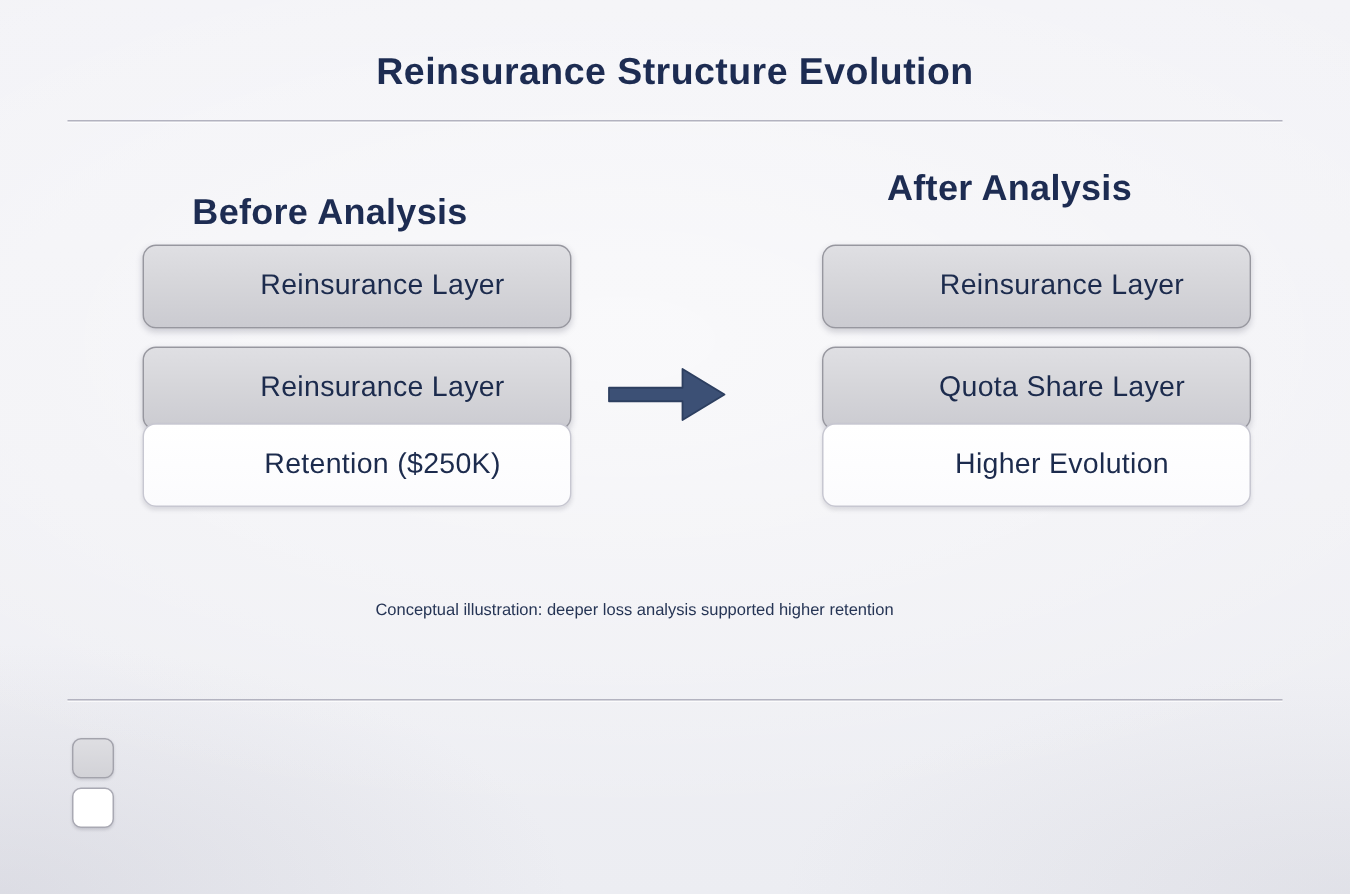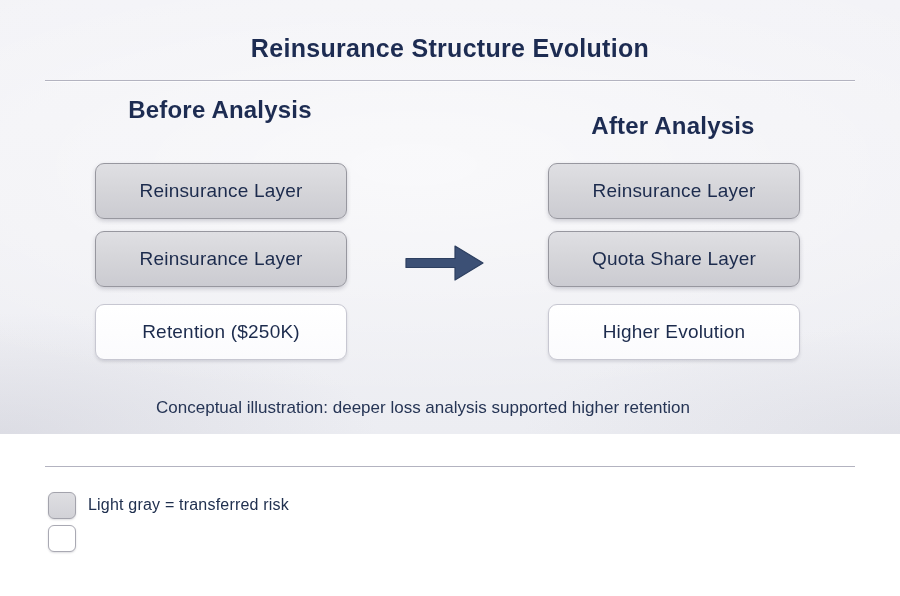--- a/index.html
+++ b/index.html
@@ -3,21 +3,21 @@
 <meta charset="utf-8">
 <style>
   html, body { margin: 0; padding: 0; }
   body {
     width: 900px; height: 596px;
     font-family: "Liberation Sans", "DejaVu Sans", sans-serif;
     overflow: hidden;
   }
   .canvas {
     position: relative;
-    width: 900px; height: 434px;
+    width: 900px; height: 596px;
     background:
       radial-gradient(ellipse 130% 90% at 46% 38%, rgba(255,255,255,0.55) 0%, rgba(255,255,255,0) 60%),
       radial-gradient(ellipse 60% 40% at 0% 100%, rgba(190,190,202,0.35) 0%, rgba(190,190,202,0) 70%),
       radial-gradient(ellipse 60% 35% at 100% 100%, rgba(195,195,206,0.28) 0%, rgba(195,195,206,0) 70%),
       linear-gradient(180deg, #f3f3f7 0%, #f1f1f5 55%, #ecedf2 100%);
   }
 
   .page-title {
     position: absolute; top: 34px; left: 0; width: 100%;
     text-align: center;
@@ -32,54 +32,55 @@
   }
   .divider-top { top: 80px; }
   .divider-bottom { top: 466px; }
 
   .col-heading {
     position: absolute; width: 260px;
     text-align: center;
     font-size: 24px; font-weight: bold; letter-spacing: 0.2px;
     color: #1d2c52;
   }
-  .heading-before { left: 90px; top: 96px; }
+  .heading-before { left: 90px; top: 128px; }
   .heading-after  { left: 543px; top: 112px; }
 
   .layer-box {
     position: absolute; width: 250px; height: 54px;
     border-radius: 9px;
     display: flex; align-items: center; justify-content: center;
     font-size: 19px; color: #1c2b4d;
     letter-spacing: 0.2px;
+    padding-left: 34px;
   }
   .box-gray {
     background: linear-gradient(180deg, #dfdfe3 0%, #d6d6da 45%, #cbcbd1 100%);
     border: 1px solid #97979f;
     box-shadow: 0 2px 4px rgba(60,60,80,0.22);
   }
   .box-white {
     background: linear-gradient(180deg, #ffffff 0%, #fbfbfd 100%);
     border: 1px solid #c7c7d1;
     box-shadow: 0 2px 3px rgba(60,60,80,0.15);
   }
   .col-before { left: 95px; }
   .col-after  { left: 548px; }
   .row-1 { top: 163px; }
   .row-2 { top: 231px; }
-  .row-3 { top: 304px; }
+  .row-3 { top: 282px; }
 
   .arrow-wrap {
     position: absolute; left: 405px; top: 244px; width: 80px; height: 38px;
   }
 
   .caption {
     position: absolute; top: 395px; left: 0; right: 54px;
     text-align: center;
-    font-size: 17px; line-height: 25px;
+    font-size: 11px; line-height: 25px;
     color: #263555;
   }
 
   .legend { position: absolute; left: 48px; top: 492px; }
   .legend-item { display: flex; align-items: center; margin-bottom: 7px; height: 26px; }
   .legend-swatch {
     width: 26px; height: 25px; border-radius: 6px;
     margin-right: 12px;
     box-shadow: 0 1px 2px rgba(60,60,80,0.18);
   }
@@ -135,20 +136,19 @@
 
   <div class="caption">
     <div>Conceptual illustration: deeper loss analysis supported higher retention</div>
   </div>
 
   <div class="divider divider-bottom"></div>
 
   <div class="legend">
     <div class="legend-item">
       <div class="legend-swatch swatch-gray"></div>
-      <div class="legend-label">Light gray = transferred risk</div>
     </div>
     <div class="legend-item">
       <div class="legend-swatch swatch-white"></div>
     </div>
   </div>
 
 </div>
 
 </body></html>

